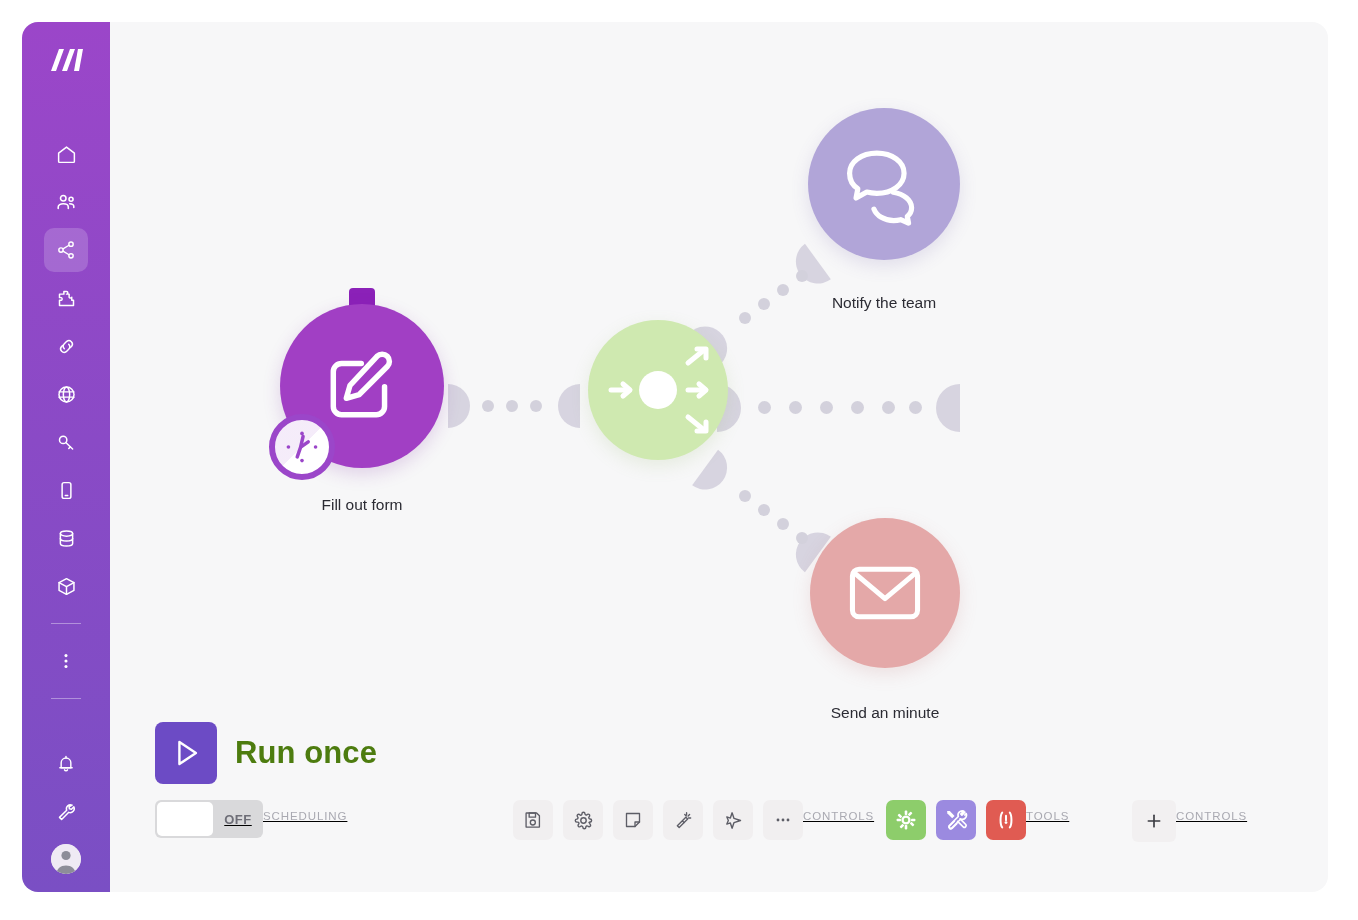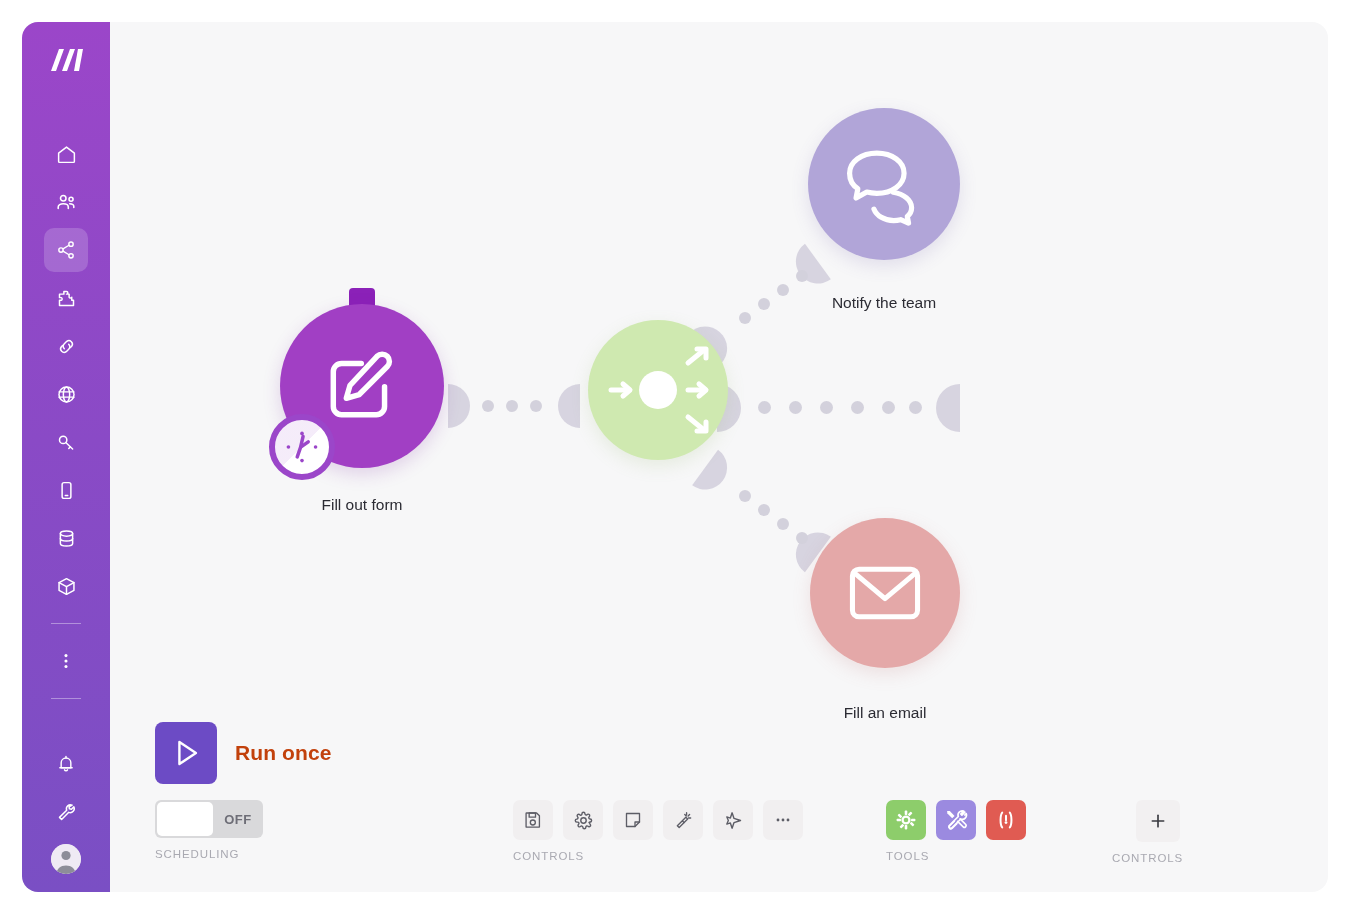--- a/index.html
+++ b/index.html
@@ -107,23 +107,23 @@
 
   
   .toolbar { position: absolute; left: 110px; top: 715px; width: 1218px; height: 175px; }
 
   .runonce-row { position: absolute; left: 45px; top: 7px; display: flex; align-items: center; gap: 18px; }
   .run-btn {
     width: 62px; height: 62px; border-radius: 8px;
     background: #6c4bc5; display: flex; align-items: center; justify-content: center;
     cursor: pointer; border: none;
   }
-  .run-label { font-size: 21px; font-weight: bold; color: #c2410c; letter-spacing: .1px; cursor: pointer; }
-
-  .group { position: absolute; display: flex; flex-direction: column; }
+  .run-label { font-size: 31px; font-weight: bold; color: #4d7c0f; letter-spacing: .1px; cursor: pointer; }
+
+  .group { position: absolute; display: flex; flex-direction: row; text-decoration: underline; }
   .group-row { display: flex; align-items: center; }
   .group-cap {
     font-size: 11.5px; letter-spacing: .9px; color: #a9a9b1;
     margin-top: 10px; font-family: "Liberation Sans", sans-serif;
   }
 
   .toggle {
     width: 108px; height: 38px; border-radius: 6px;
     background: #d9d9db; display: flex; align-items: center;
     cursor: pointer; position: relative; overflow: hidden;
@@ -366,21 +366,21 @@
   </div>
 
 
   <div class="node" style="left:700px; top:496px;">
     <div class="node-circle" style="width:150px; height:150px; background:#e4a8a8; box-shadow: 0 6px 18px rgba(190,110,110,.17);">
       <svg width="84" height="84" viewBox="0 0 24 24" fill="none" stroke="#ffffff" stroke-width="1.45" stroke-linecap="round" stroke-linejoin="round">
         <rect x="2.7" y="5.2" width="18.6" height="13.6" rx="1.9"></rect>
         <path d="M3.4 6.4 L12 13.6 L20.6 6.4"></path>
       </svg>
     </div>
-    <div class="node-label" style="top:186px; left:75px;">Fill an email</div>
+    <div class="node-label" style="top:186px; left:75px;">Send an minute</div>
   </div>
 
 </div>
 
 <div class="toolbar">
 
   <div class="runonce-row">
     <button class="run-btn">
       <svg width="36" height="36" viewBox="0 0 24 24" fill="none" stroke="#ffffff" stroke-width="1.6" stroke-linejoin="round">
         <path d="M7.6 4.6 L18.6 12 L7.6 19.4 Z"></path>

